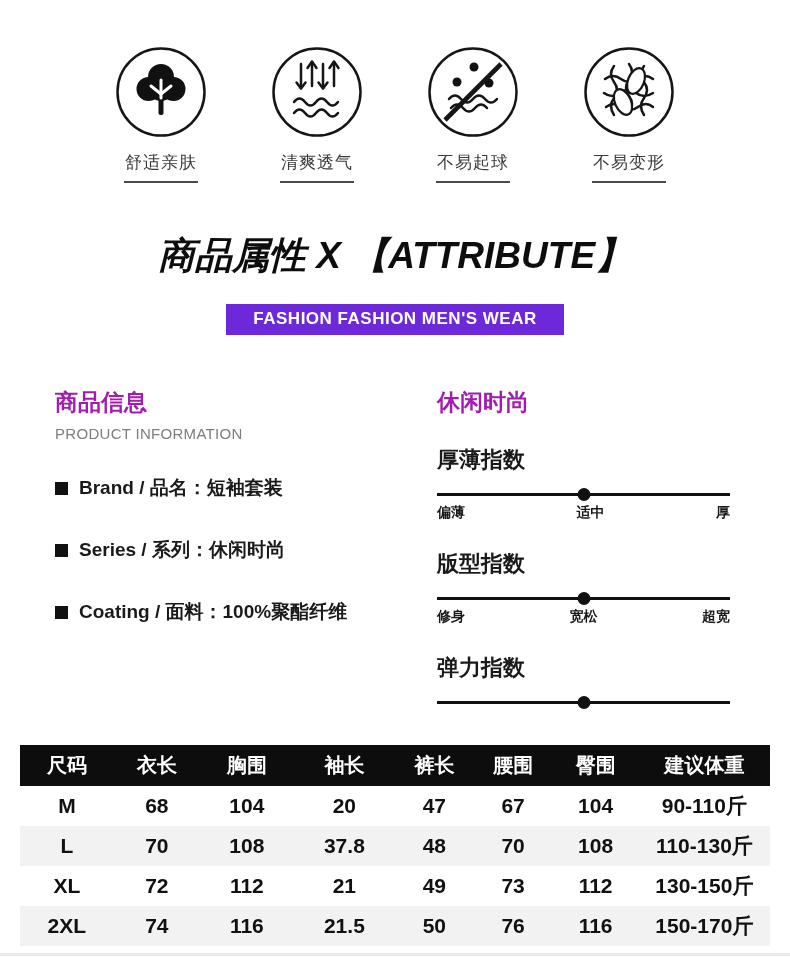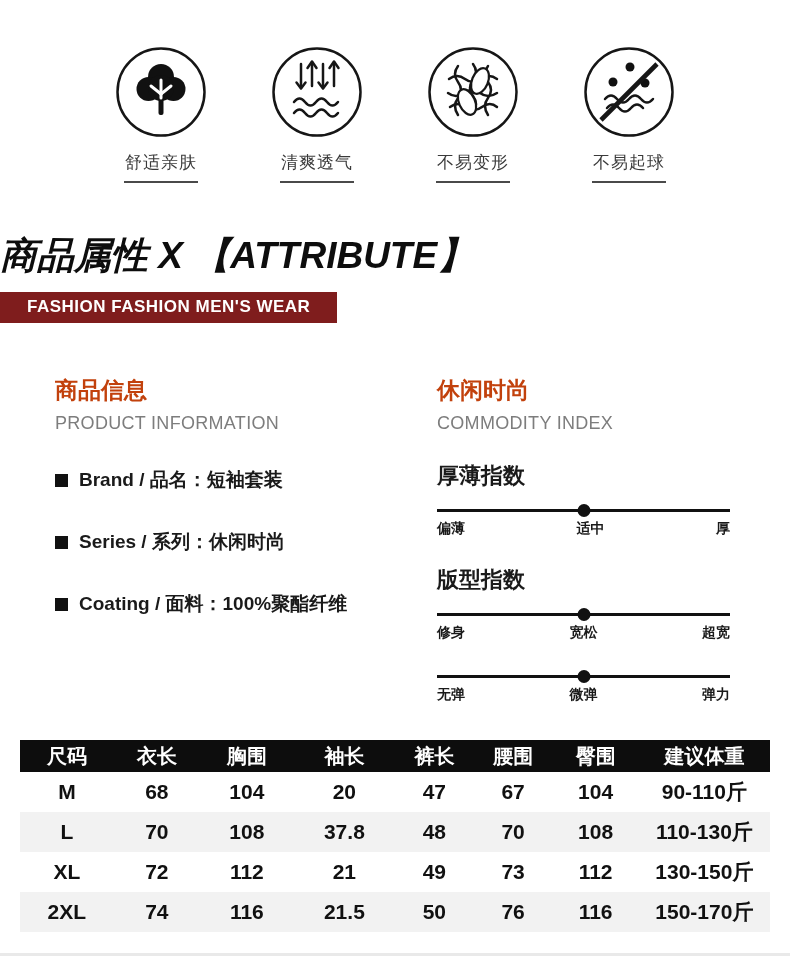--- a/index.html
+++ b/index.html
@@ -17,38 +17,38 @@
   }
   .feature { width: 96px; text-align: center; }
   .feature-circle { width: 92px; height: 92px; margin: 0 auto; display: block; }
   .feature-label {
     display: inline-block; margin-top: 13px;
     font-size: 17px; color: #3a3a3a; letter-spacing: 1px;
     padding: 0 1px 7px 1px; border-bottom: 2px solid #4a4a4a;
   }
 
   
-  .title-section { margin-top: 48px; }
+  .title-section { text-align: center; margin-top: 48px; }
   .main-title {
     font-size: 37px; font-weight: 800; font-style: italic;
     color: #0d0d0d; letter-spacing: 0;
   }
   .banner {
-    display: inline-block; margin-top: 11px;
-    background: #7f1d1d; color: #fff;
+    display: inline-block; margin-top: 23px;
+    background: #6d28d9; color: #fff;
     font-size: 17px; font-weight: 700; letter-spacing: 0.5px;
     padding: 5px 27px 6px 27px;
   }
 
   
   .columns { display: flex; margin-top: 52px; padding: 0 60px 0 55px; }
   .left-col { flex: 1 1 auto; padding-right: 30px; }
   .right-col { width: 293px; flex: 0 0 293px; }
-  .col-heading { font-size: 23px; font-weight: 800; color: #c2410c; }
-  .col-subheading { font-size: 18px; color: #7d7d7d; margin-top: 7px; letter-spacing: 0.3px; }
+  .col-heading { font-size: 23px; font-weight: 800; color: #a21caf; }
+  .col-subheading { font-size: 15px; color: #7d7d7d; margin-top: 7px; letter-spacing: 0.3px; }
 
   .info-list { margin-top: 33px; list-style: none; text-align: right; }
   .info-item {
     font-size: 19px; font-weight: 700; color: #1a1a1a;
     margin-bottom: 36px; display: flex; align-items: center;
   }
   .bullet-square {
     width: 13px; height: 13px; background: #111;
     display: inline-block; margin-right: 11px; flex: 0 0 13px;
   }
@@ -77,21 +77,21 @@
   .size-table col:nth-child(1) { width: 12.5%; }
   .size-table col:nth-child(2) { width: 11.5%; }
   .size-table col:nth-child(3) { width: 12.5%; }
   .size-table col:nth-child(4) { width: 13.5%; }
   .size-table col:nth-child(5) { width: 10.5%; }
   .size-table col:nth-child(6) { width: 10.5%; }
   .size-table col:nth-child(7) { width: 11.5%; }
   .size-table col:nth-child(8) { width: 17.5%; }
   .size-table thead th {
     background: #0d0d0d; color: #fff; font-size: 20px; font-weight: 700;
-    height: 32px; vertical-align: middle;
+    height: 41px; vertical-align: middle;
   }
   .size-table tbody td {
     font-size: 21px; font-weight: 700; color: #111;
     height: 40px; vertical-align: middle;
   }
   .size-table tbody tr:nth-child(even) { background: #f2f2f2; }
   .bottom-rule {
     position: absolute; left: 0; right: 0; bottom: 1px;
     height: 3px; background: #e9e9e9;
   }
@@ -138,51 +138,51 @@
         <path d="M23 56 q5.5 -7 11 0 t11 0 t11 0 t11 0"></path>
         <path d="M23 67 q5.5 -7 11 0 t11 0 t11 0 t11 0"></path>
       </g>
     </svg>
     <div><span class="feature-label">清爽透气</span></div>
   </div>
 
   <div class="feature">
     <svg class="feature-circle" viewBox="0 0 92 92">
       <circle cx="46" cy="46" r="43.5" class="stroke"></circle>
+      <g class="fill">
+        <circle cx="47" cy="21" r="4.5"></circle>
+        <circle cx="30" cy="36" r="4.5"></circle>
+        <circle cx="62" cy="37" r="4.5"></circle>
+      </g>
+      <g class="stroke" stroke-width="2.4">
+        <path d="M22 53 q6 -7 12 0 t12 0 t12 0 t12 0"></path>
+        <path d="M24 62 q6 -7 12 0 t12 0 t12 0"></path>
+      </g>
+      <line x1="18" y1="74" x2="74" y2="18" stroke="#161616" stroke-width="4.6"></line>
+    </svg>
+    <div><span class="feature-label">不易起球</span></div>
+  </div>
+
+  <div class="feature">
+    <svg class="feature-circle" viewBox="0 0 92 92">
+      <circle cx="46" cy="46" r="43.5" class="stroke"></circle>
       <g class="stroke" stroke-width="2.2">
         <path d="M31 20 q-6 8 0 16 q6 8 0 16 q-6 8 0 17"></path>
         <path d="M46 18 q6 8 0 16 q-6 8 0 16 q6 8 0 17"></path>
         <path d="M61 20 q-6 8 0 16 q6 8 0 16 q-6 8 0 17"></path>
         <path d="M22 33 q8 -6 16 0 q8 6 16 0 q8 -6 16 0"></path>
         <path d="M21 47 q8 6 16 0 q8 -6 16 0 q8 6 17 0"></path>
         <path d="M23 61 q8 -6 16 0 q8 6 16 0 q8 -6 15 0"></path>
       </g>
       <g fill="#fff" stroke="#161616" stroke-width="2.2">
         <ellipse cx="53" cy="35" rx="8" ry="13.5" transform="rotate(22 53 35)"></ellipse>
         <ellipse cx="40" cy="56" rx="8" ry="13.5" transform="rotate(-24 40 56)"></ellipse>
       </g>
     </svg>
     <div><span class="feature-label">不易变形</span></div>
-  </div>
-
-  <div class="feature">
-    <svg class="feature-circle" viewBox="0 0 92 92">
-      <circle cx="46" cy="46" r="43.5" class="stroke"></circle>
-      <g class="fill">
-        <circle cx="47" cy="21" r="4.5"></circle>
-        <circle cx="30" cy="36" r="4.5"></circle>
-        <circle cx="62" cy="37" r="4.5"></circle>
-      </g>
-      <g class="stroke" stroke-width="2.4">
-        <path d="M22 53 q6 -7 12 0 t12 0 t12 0 t12 0"></path>
-        <path d="M24 62 q6 -7 12 0 t12 0 t12 0"></path>
-      </g>
-      <line x1="18" y1="74" x2="74" y2="18" stroke="#161616" stroke-width="4.6"></line>
-    </svg>
-    <div><span class="feature-label">不易起球</span></div>
   </div>
 
 </div>
 
 <div class="title-section">
   <div class="main-title">商品属性 X 【ATTRIBUTE】</div>
   <div><span class="banner">FASHION FASHION MEN'S WEAR</span></div>
 </div>
 
 <div class="columns">
@@ -201,21 +201,20 @@
       </li>
       <li class="info-item">
         <span class="bullet-square"></span>
         <span>Coating / 面料：100%聚酯纤维</span>
       </li>
     </ul>
   </div>
 
   <div class="right-col">
     <div class="col-heading">休闲时尚</div>
-    <div class="col-subheading">COMMODITY INDEX</div>
 
     <div class="index-group">
       <div class="index-title">厚薄指数</div>
       <div class="index-slider">
         <div class="index-line"></div>
         <div class="index-dot"></div>
       </div>
       <div class="index-labels">
         <span>偏薄</span>
         <span>适中</span>
@@ -230,28 +229,24 @@
         <div class="index-dot"></div>
       </div>
       <div class="index-labels">
         <span>修身</span>
         <span>宽松</span>
         <span>超宽</span>
       </div>
     </div>
 
     <div class="index-group">
+      <div class="index-title">弹力指数</div>
       <div class="index-slider">
         <div class="index-line"></div>
         <div class="index-dot"></div>
-      </div>
-      <div class="index-labels">
-        <span>无弹</span>
-        <span>微弹</span>
-        <span>弹力</span>
       </div>
     </div>
   </div>
 
 </div>
 
 <table class="size-table">
   <colgroup>
       <col>
       <col>

